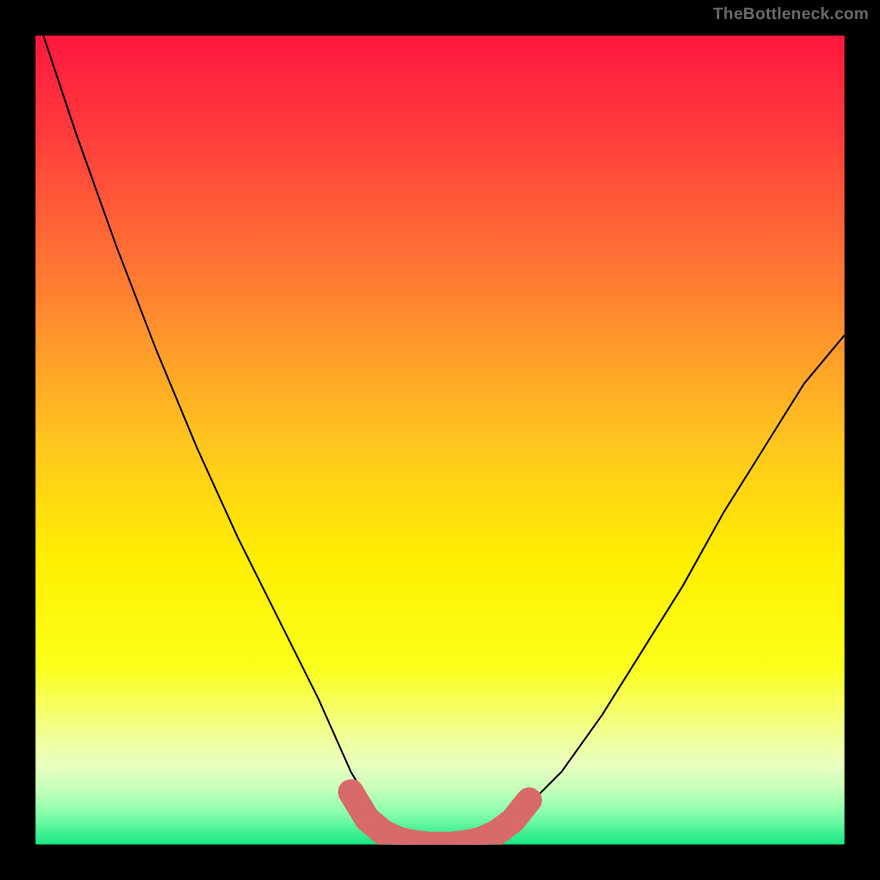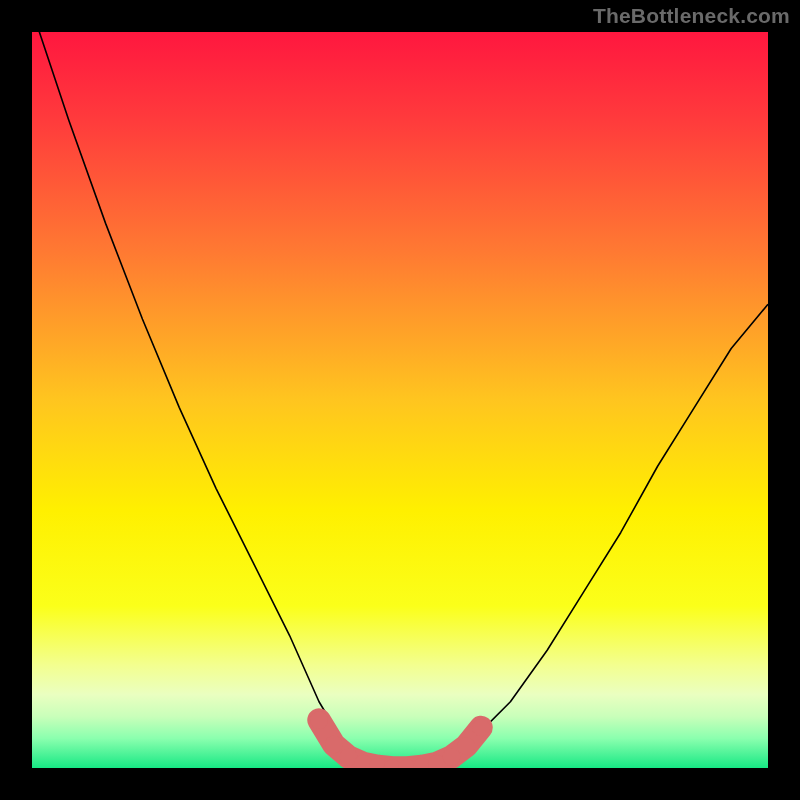--- a/index.html
+++ b/index.html
@@ -34,21 +34,21 @@
     position: absolute;
     inset: 0;
     width: 100%;
     height: 100%;
   }
   .watermark {
     position: absolute;
     top: 4px;
     right: 10px;
     font-family: Arial, Helvetica, sans-serif;
-    font-size: 21px;
+    font-size: 15px;
     font-weight: 600;
     color: #6a6a6a;
     letter-spacing: 0.2px;
   }
 </style>
 </head>
 <body>
 
 <div class="frame">
 

